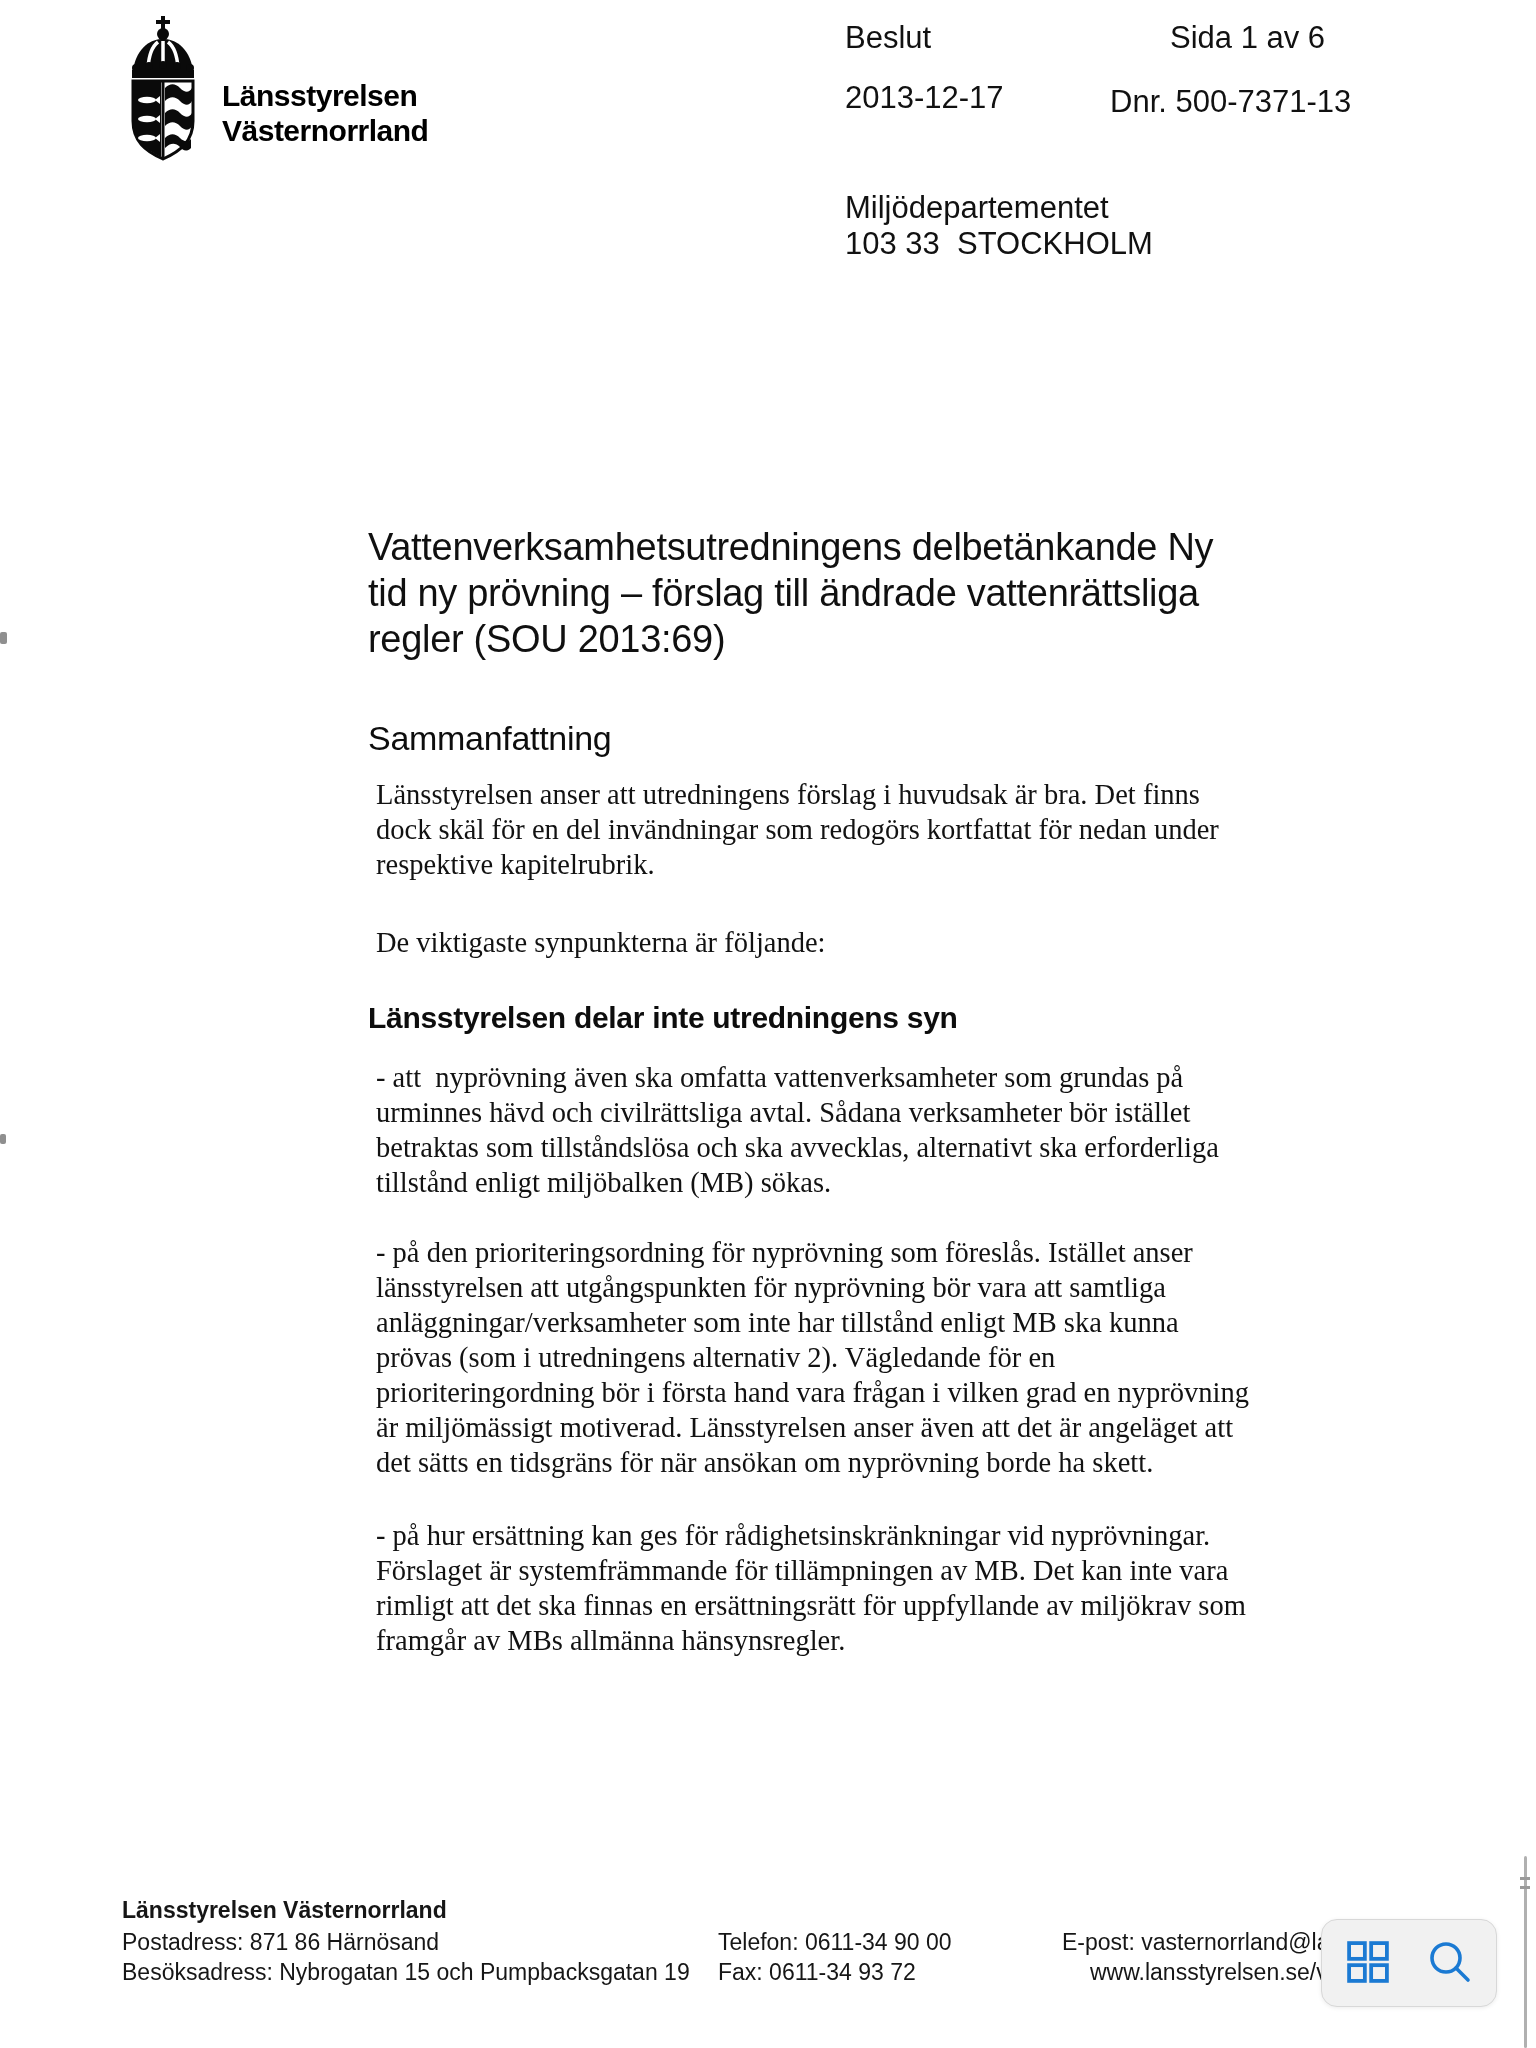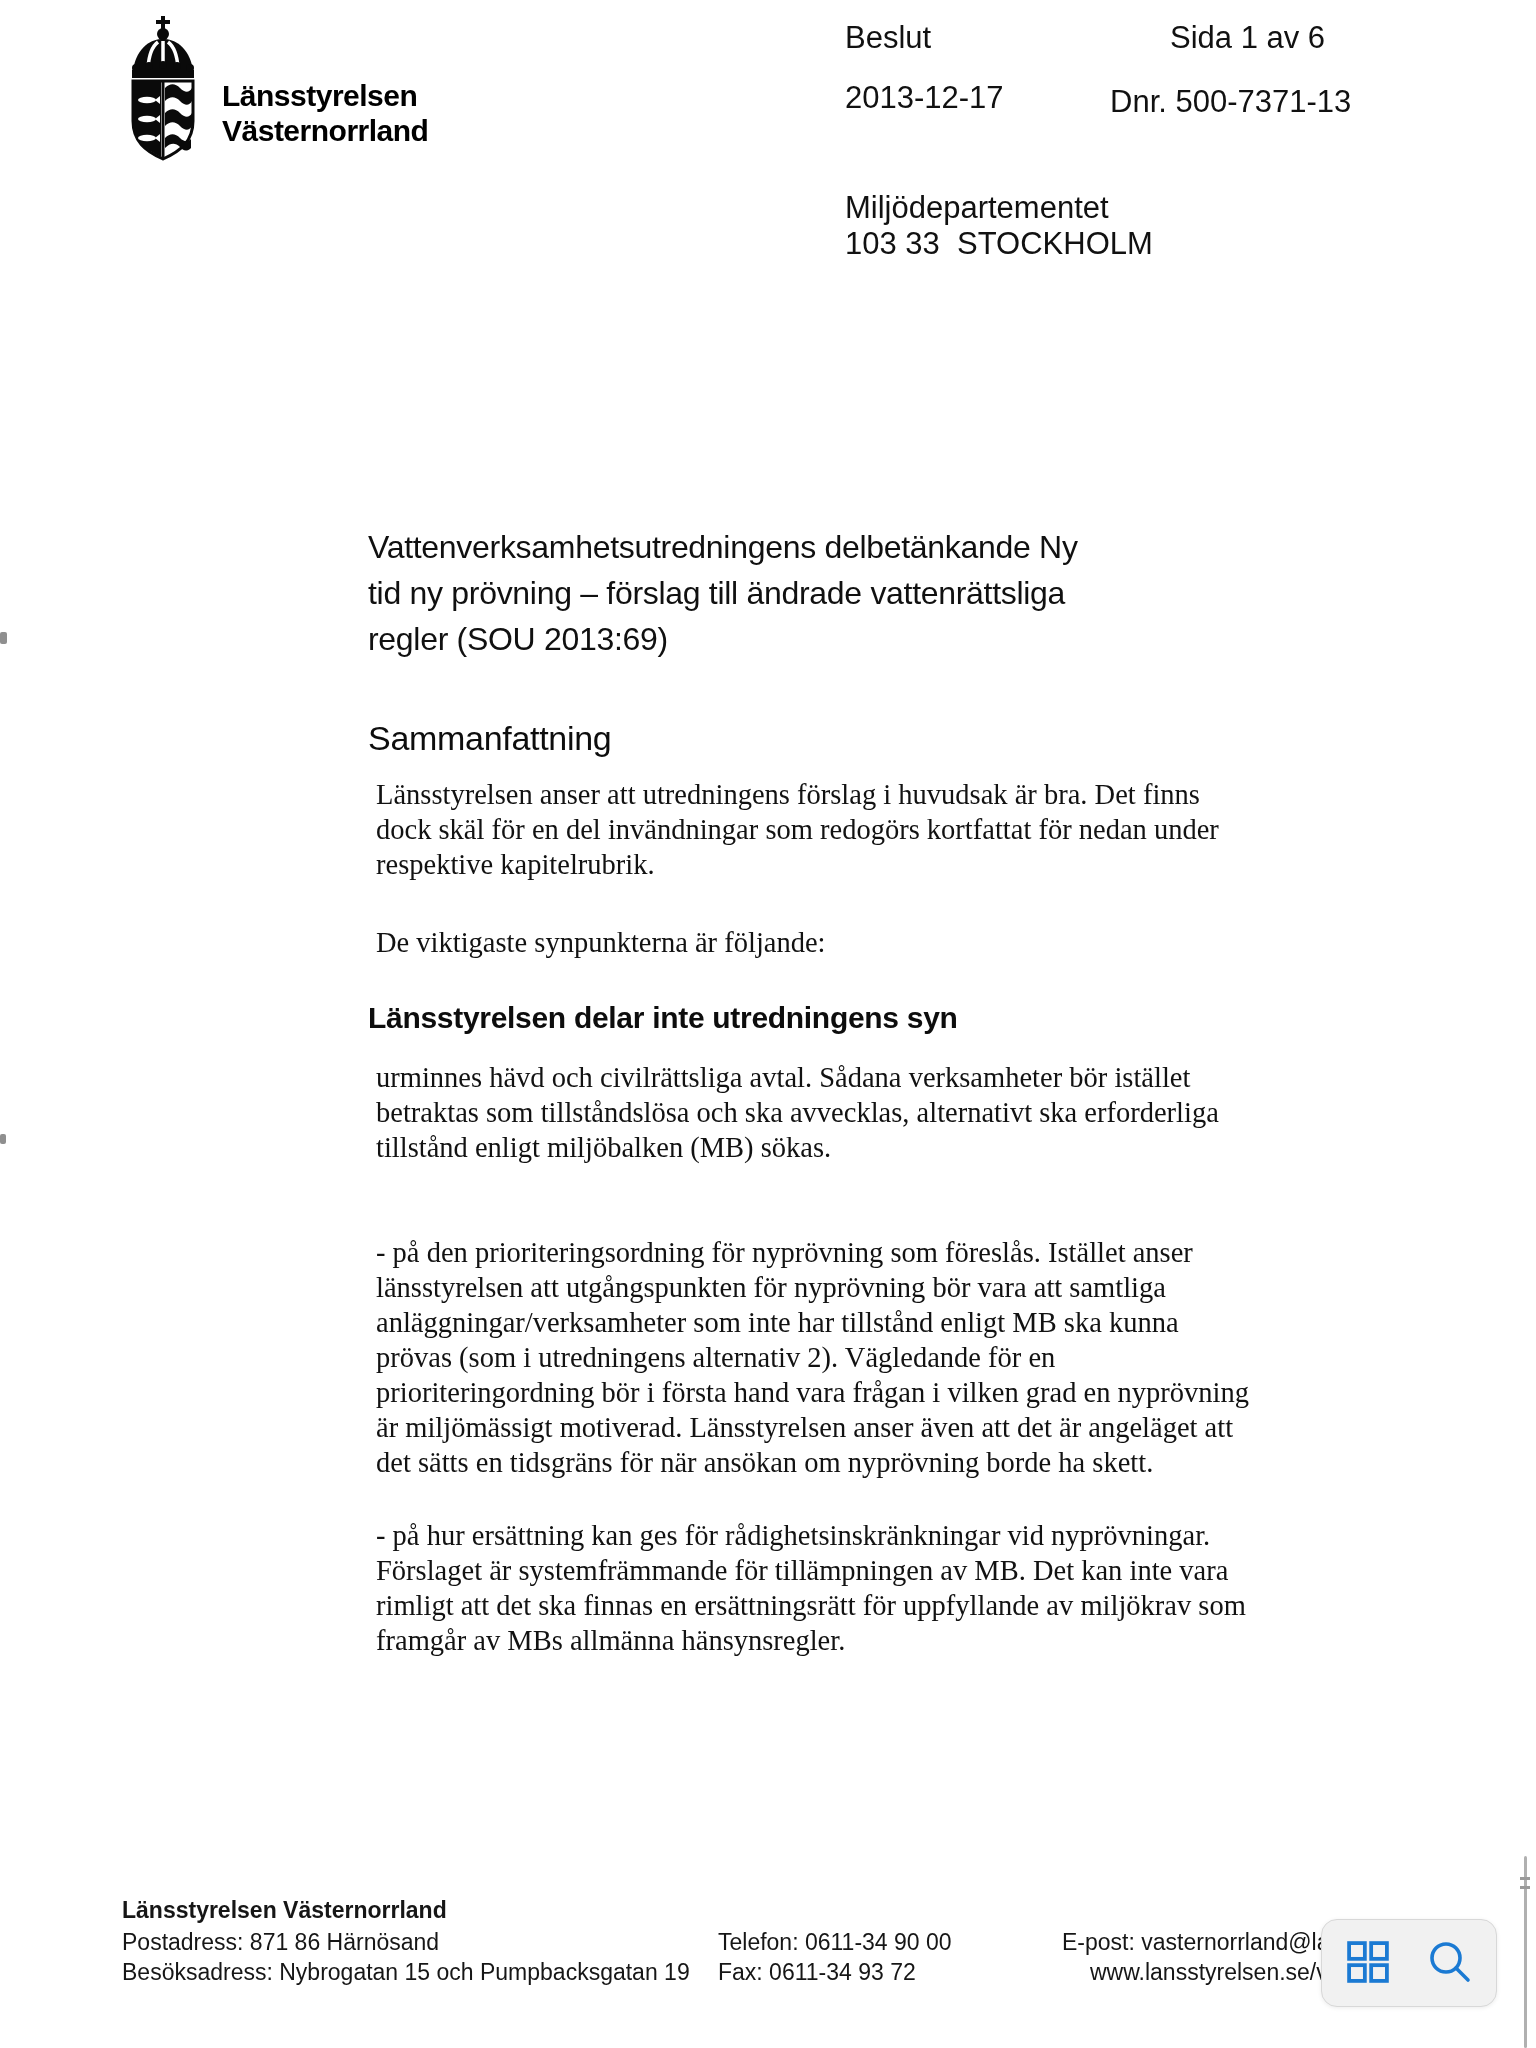--- a/index.html
+++ b/index.html
@@ -7,21 +7,21 @@
     width:1536px;height:2048px;position:relative;overflow:hidden;
     background:#ffffff;color:#141414;
     font-family:"Liberation Sans",sans-serif;
   }
   .abs{position:absolute;}
   .pre{white-space:pre;}
   
   .hdr-text{font-size:31px;line-height:32px;color:#111;}
   .wordmark{font-size:30px;line-height:35px;font-weight:bold;color:#000;letter-spacing:-0.5px;}
   
-  .doc-title-line{font-size:32px;line-height:46px;color:#101010;letter-spacing:-0.3px;white-space:pre;}
+  .doc-title-line{font-size:38px;line-height:46px;color:#101010;letter-spacing:-0.3px;white-space:pre;}
   .h2{font-size:34px;line-height:40px;color:#0d0d0d;letter-spacing:-0.3px;}
   .h3{font-size:30px;line-height:36px;font-weight:bold;color:#0d0d0d;letter-spacing:-0.3px;}
   .body-line{
     font-family:"Liberation Serif",serif;
     font-size:28.5px;line-height:35px;color:#121212;white-space:pre;margin-left:8px;
   }
   
   .ft{font-size:23px;line-height:29px;color:#161616;}
   .ft-bold{font-weight:bold;}
   
@@ -97,20 +97,21 @@
   <div class="body-line">Länsstyrelsen anser att utredningens förslag i huvudsak är bra. Det finns</div>
   <div class="body-line">dock skäl för en del invändningar som redogörs kortfattat för nedan under</div>
   <div class="body-line">respektive kapitelrubrik.</div>
 </div>
 
 <div class="abs body-line" style="left:368px;top:925px;">De viktigaste synpunkterna är följande:</div>
 
 <div class="abs h3" style="left:368px;top:1000px;">Länsstyrelsen delar inte utredningens syn</div>
 
 <div class="abs" style="left:368px;top:1060px;">
+  <div class="body-line">- att  nyprövning även ska omfatta vattenverksamheter som grundas på</div>
   <div class="body-line">urminnes hävd och civilrättsliga avtal. Sådana verksamheter bör istället</div>
   <div class="body-line">betraktas som tillståndslösa och ska avvecklas, alternativt ska erforderliga</div>
   <div class="body-line">tillstånd enligt miljöbalken (MB) sökas.</div>
 </div>
 
 <div class="abs" style="left:368px;top:1235px;">
   <div class="body-line">- på den prioriteringsordning för nyprövning som föreslås. Istället anser</div>
   <div class="body-line">länsstyrelsen att utgångspunkten för nyprövning bör vara att samtliga</div>
   <div class="body-line">anläggningar/verksamheter som inte har tillstånd enligt MB ska kunna</div>
   <div class="body-line">prövas (som i utredningens alternativ 2). Vägledande för en</div>

